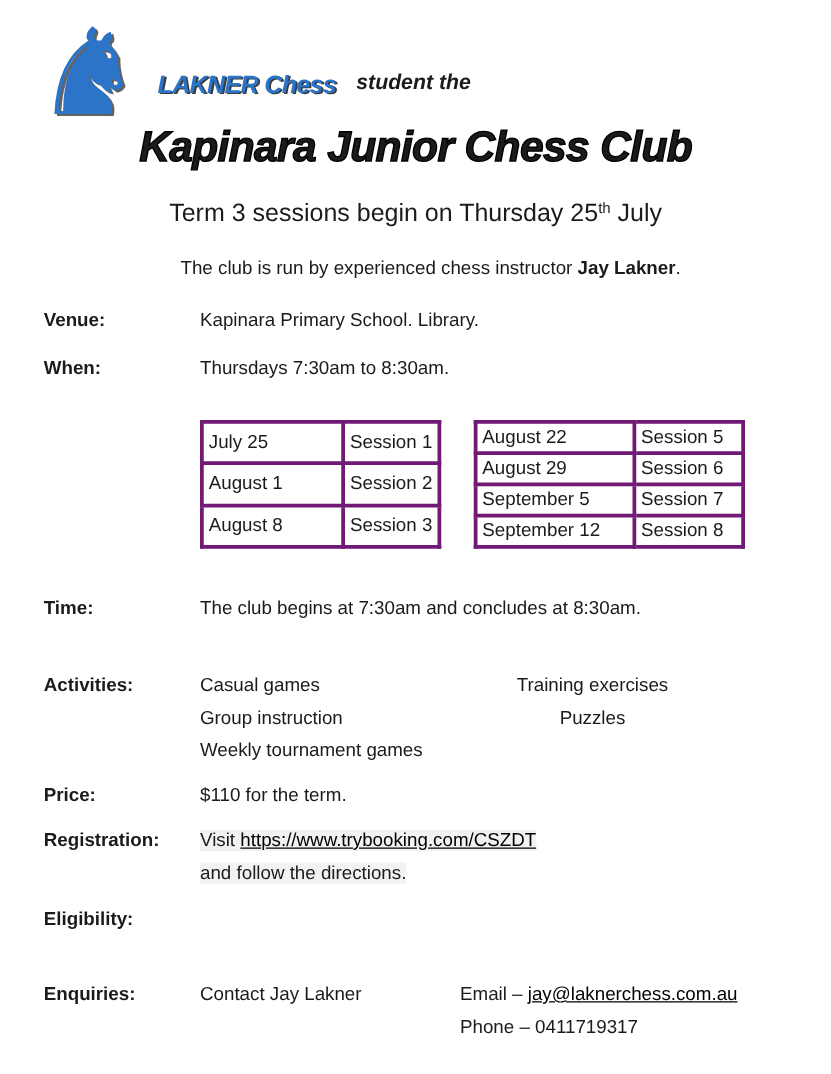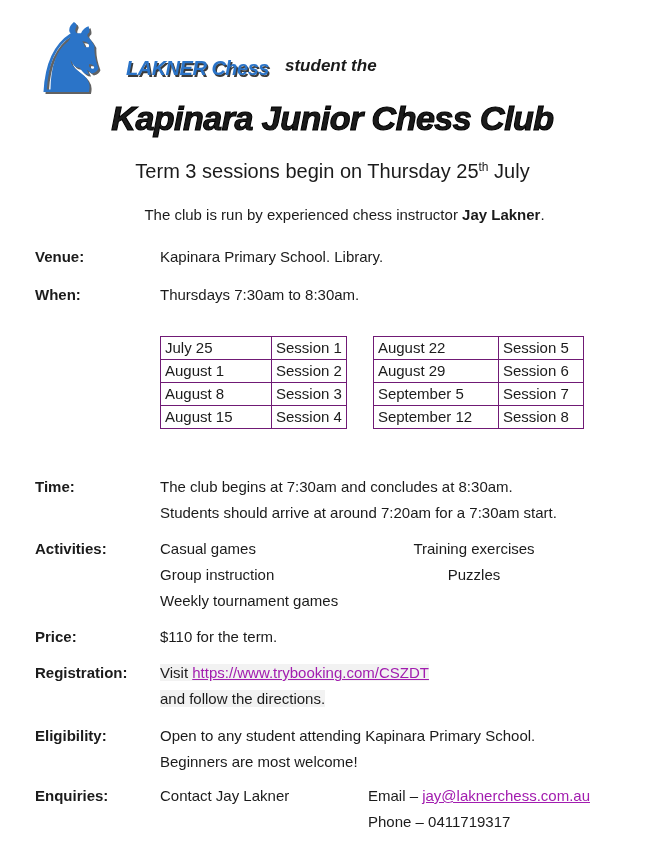--- a/index.html
+++ b/index.html
@@ -28,27 +28,27 @@
   .subtitle .sup{font-size:12px;position:relative;top:-7px;text-align:center;}
   .intro{position:absolute;top:206px;left:0;width:100%;text-align:center;font-size:15px;padding-left:12px;}
   .intro b{font-weight:bold;}
   
   .section{position:absolute;left:35px;width:600px;font-size:15px;line-height:26px;}
   .section .label{position:absolute;left:0;top:0;font-weight:bold;}
   .section .content{margin-left:125px;position:relative;}
   
   .tables{position:absolute;left:160px;top:336px;display:flex;gap:26px;}
   table{border-collapse:collapse;font-size:15px;color:#1b1b1b;}
-  td{border:1px solid #701a75;height:22px;line-height:22px;padding:0 4px;white-space:nowrap;}
+  td{border:3px solid #701a75;height:22px;line-height:22px;padding:0 4px;white-space:nowrap;}
   .t1 td:first-child{width:102px;} .t1 td:last-child{width:62px;}
   .t2 td:first-child{width:116px;} .t2 td:last-child{width:76px;}
   
   .act-col2{position:absolute;left:248px;top:0;width:132px;text-align:center;}
   
-  a.link{color:#a21caf;text-decoration:underline;cursor:pointer;}
+  a.link{color:#000000;text-decoration:underline;cursor:pointer;}
   .hl{background:#f2f2f2;}
   .enq-right{position:absolute;left:208px;top:0;white-space:nowrap;}
 </style>
 </head>
 <body>
 
 <div class="page">
 
   <div class="knight">♞</div>
   <div class="brand">LAKNER Chess</div>
@@ -78,24 +78,20 @@
             <td>Session 1</td>
           </tr>
           <tr>
             <td>August 1</td>
             <td>Session 2</td>
           </tr>
           <tr>
             <td>August 8</td>
             <td>Session 3</td>
           </tr>
-          <tr>
-            <td>August 15</td>
-            <td>Session 4</td>
-          </tr>
         </tbody>
       </table>
     <table class="t2">
         <tbody>
           <tr>
             <td>August 22</td>
             <td>Session 5</td>
           </tr>
           <tr>
             <td>August 29</td>
@@ -110,21 +106,20 @@
             <td>Session 8</td>
           </tr>
         </tbody>
       </table>
   </div>
 
   <div class="section" style="top:474px;">
     <span class="label">Time:</span>
     <div class="content">
       <div>The club begins at 7:30am and concludes at 8:30am.</div>
-      <div>Students should arrive at around 7:20am for a 7:30am start.</div>
     </div>
   </div>
 
   <div class="section" style="top:536px;">
     <span class="label">Activities:</span>
     <div class="content">
       <div>
           <div>Casual games</div>
           <div>Group instruction</div>
           <div>Weekly tournament games</div>
@@ -144,24 +139,20 @@
   <div class="section" style="top:660px;">
     <span class="label">Registration:</span>
     <div class="content">
       <div><span class="hl">Visit </span><a class="link hl">https://www.trybooking.com/CSZDT</a></div>
       <div><span class="hl">and follow the directions.</span></div>
     </div>
   </div>
 
   <div class="section" style="top:723px;">
     <span class="label">Eligibility:</span>
-    <div class="content">
-      <div>Open to any student attending Kapinara Primary School.</div>
-      <div>Beginners are most welcome!</div>
-    </div>
   </div>
 
   <div class="section" style="top:783px;">
     <span class="label">Enquiries:</span>
     <div class="content">
       <div>Contact Jay Lakner</div>
       <div class="enq-right">
         <div><span>Email – </span><a class="link">jay@laknerchess.com.au</a></div>
         <div>Phone – 0411719317</div>
       </div>

